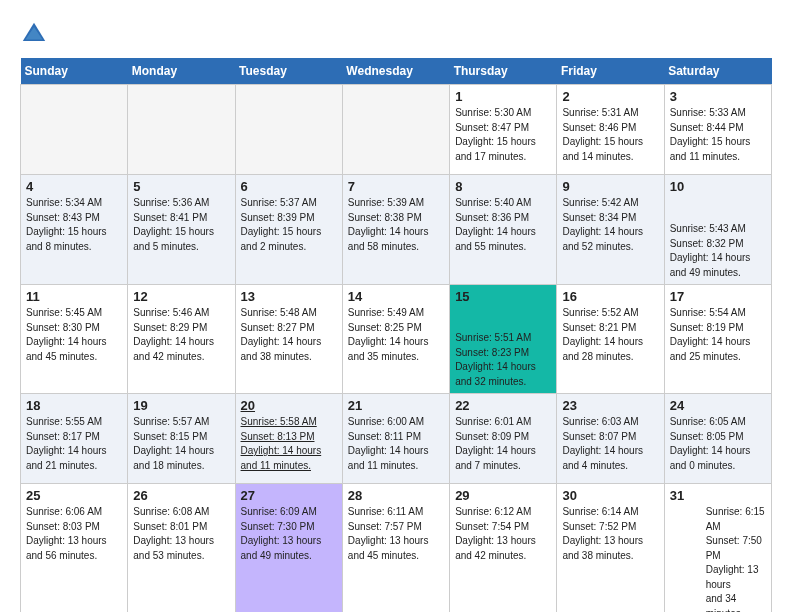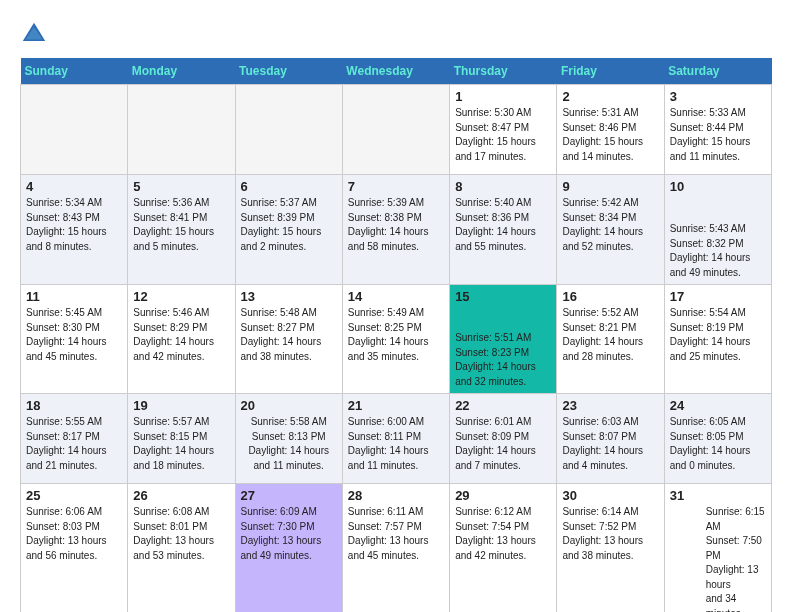--- a/index.html
+++ b/index.html
@@ -43,21 +43,21 @@
       font-size: 16px;
       color: #444;
     }
     table {
       width: 100%;
       border-collapse: collapse;
       table-layout: fixed;
     }
     th {
       background-color: #2d6db5;
-      color: #5eead4;
+      color: #ffffff;
       font-size: 12px;
       padding: 6px 4px;
       text-align: left;
       font-weight: bold;
     }
     td {
       border: 1px solid #ccc;
       vertical-align: top;
       padding: 4px 5px;
       height: 90px;
@@ -255,23 +255,23 @@
 Daylight: 14 hours
 and 21 minutes.</div>
         </td>
         <td style="background: rgb(238, 242, 248); margin-left: 9px;">
           <div class="day-num">19</div>
           <div class="cell-info" style="white-space: pre-line;">Sunrise: 5:57 AM
 Sunset: 8:15 PM
 Daylight: 14 hours
 and 18 minutes.</div>
         </td>
-        <td style="background: rgb(238, 242, 248);">
+        <td style="background: rgb(238, 242, 248); text-decoration: underline;">
           <div class="day-num">20</div>
-          <div class="cell-info" style="white-space: pre-line; text-align: center;">Sunrise: 5:58 AM
+          <div class="cell-info" style="white-space: pre-line;">Sunrise: 5:58 AM
 Sunset: 8:13 PM
 Daylight: 14 hours
 and 11 minutes.</div>
         </td>
         <td style="background: rgb(238, 242, 248);">
           <div class="day-num">21</div>
           <div class="cell-info" style="white-space: pre-line;">Sunrise: 6:00 AM
 Sunset: 8:11 PM
 Daylight: 14 hours
 and 11 minutes.</div>

